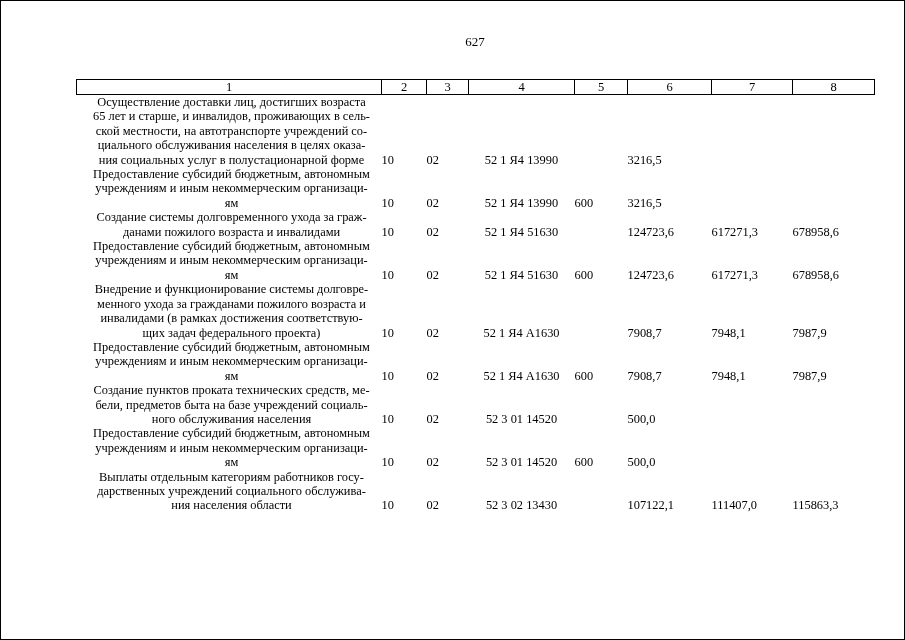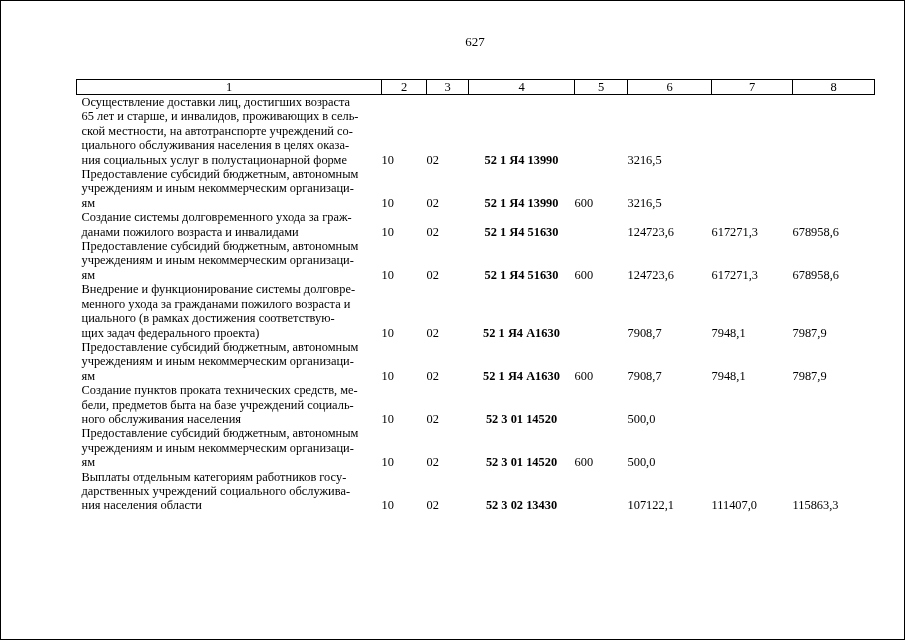--- a/index.html
+++ b/index.html
@@ -38,27 +38,27 @@
     line-height: 14px;
     padding: 0;
     text-align: center;
     font-size: 12.5px;
   }
   tbody td {
     padding: 0;
     vertical-align: bottom;
   }
   td.c1 {
-    text-align: left;
+    text-align: center;
     vertical-align: top;
     white-space: pre-line;
     padding-left: 5px;
   }
   td.c2, td.c3, td.c5 { }
-  td.c4 { text-align: center; white-space: nowrap; font-weight: bold; }
+  td.c4 { text-align: center; white-space: nowrap; }
   td.c6, td.c7, td.c8 { text-align: left; padding-right: 9px; white-space: nowrap; }
 </style>
 </head>
 <body>
 
 <div class="page">
   <div class="page-number">627</div>
 
   <table class="budget-table">
     <colgroup>
@@ -129,21 +129,21 @@
           <td class="c3">02</td>
           <td class="c4">52 1 Я4 51630</td>
           <td class="c5">600</td>
           <td class="c6">124723,6</td>
           <td class="c7">617271,3</td>
           <td class="c8">678958,6</td>
         </tr>
         <tr>
           <td class="c1">Внедрение и функционирование системы долговре-
 менного ухода за гражданами пожилого возраста и
-циального (в рамках достижения соответствую-
+инвалидами (в рамках достижения соответствую-
 щих задач федерального проекта)</td>
           <td class="c2">10</td>
           <td class="c3">02</td>
           <td class="c4">52 1 Я4 А1630</td>
           <td class="c5"></td>
           <td class="c6">7908,7</td>
           <td class="c7">7948,1</td>
           <td class="c8">7987,9</td>
         </tr>
         <tr>

